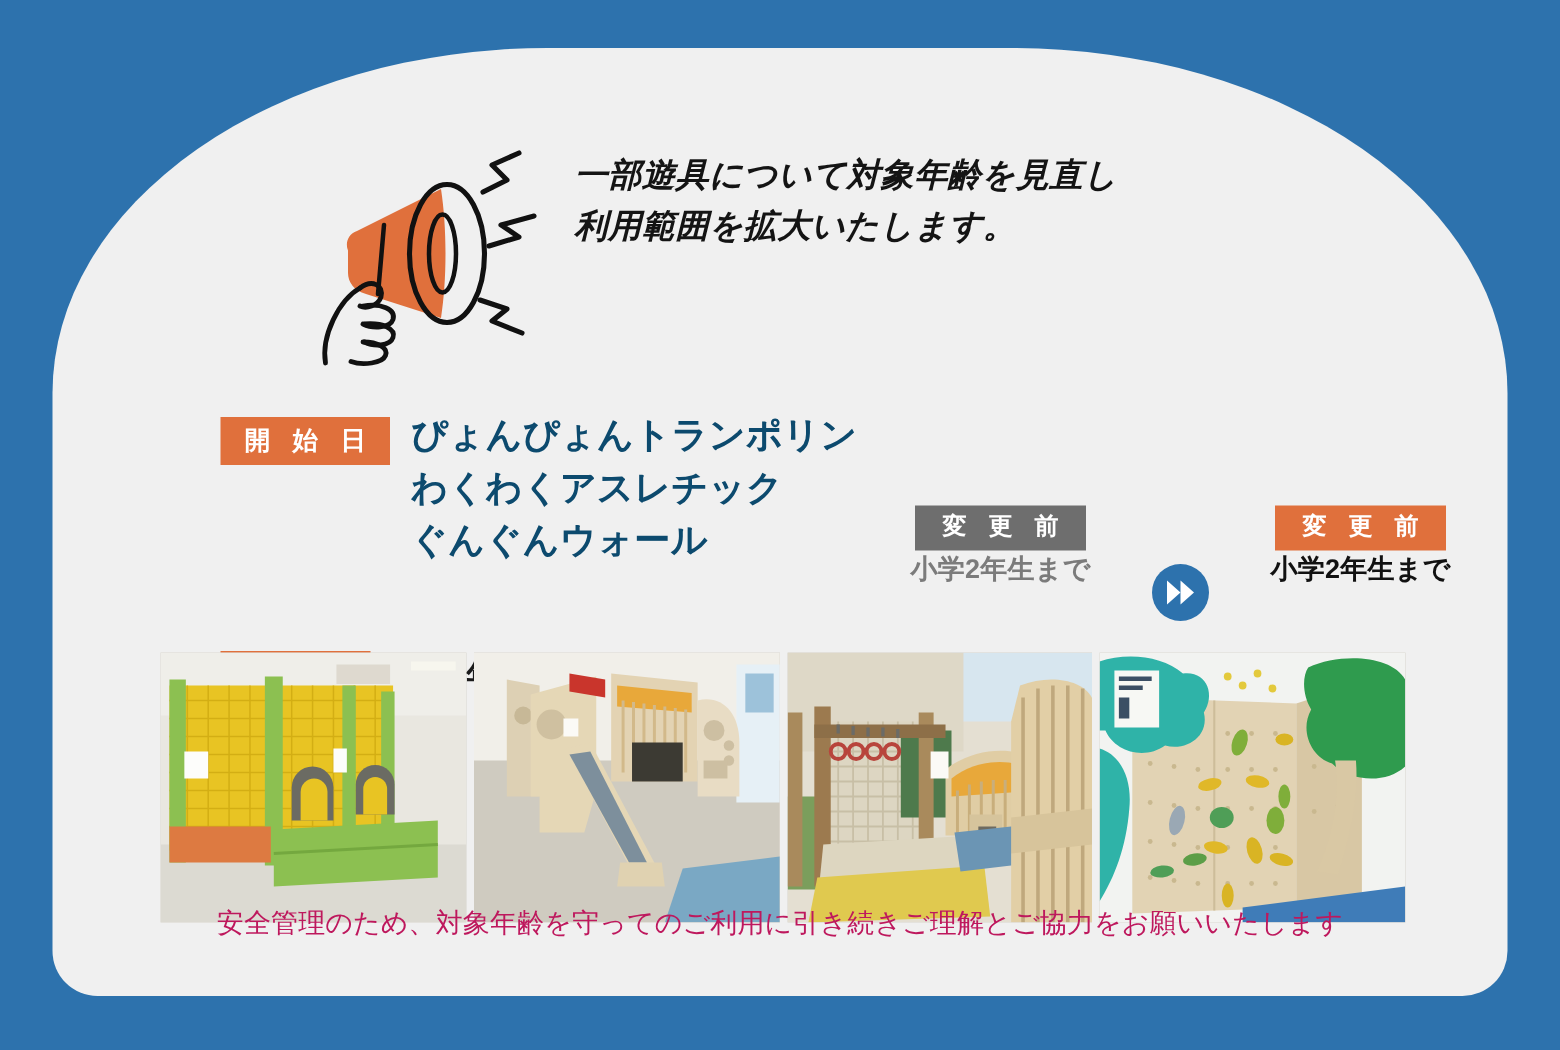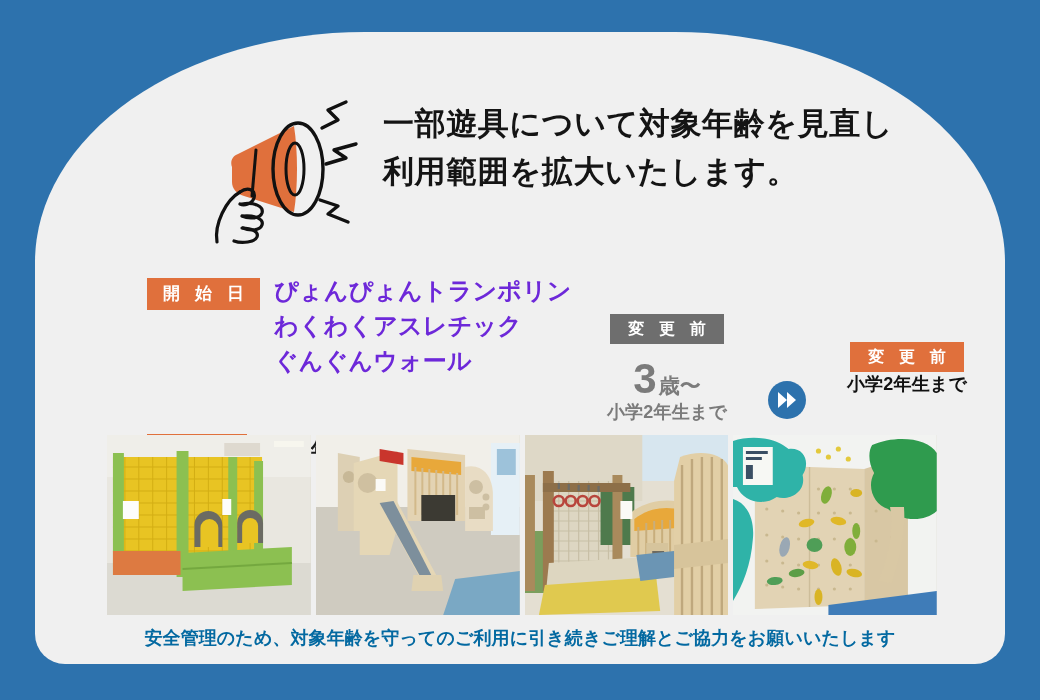--- a/index.html
+++ b/index.html
@@ -34,26 +34,27 @@
     align-items: center;
   }
   #megaphone-icon {
     position: absolute;
     left: 135px; top: 10px;
     width: 190px; height: 165px;
   }
   #headline {
     position: absolute;
     left: 348px; top: 18px;
-    font-size: 31px;
+    font-size: 22px;
     font-weight: 700;
     line-height: 1.55;
     color: #141414;
     letter-spacing: 0.02em;
     white-space: pre-line;
+    font-style: italic;
   }
 
   
   #info-block {
     position: absolute;
     left: 112px; top: 246px;
     width: 430px;
   }
   .info-row { display: flex; align-items: flex-start; }
   .tag {
@@ -68,21 +69,21 @@
     line-height: 1.15;
     min-width: 100px;
     text-align: center;
   }
   .tag.tight { letter-spacing: 0.06em; text-indent: 0.06em; }
   #games-list {
     margin-left: 14px;
     font-size: 24px;
     font-weight: 700;
     line-height: 1.46;
-    color: #6d28d9;
+    color: #0c4a6e;
     letter-spacing: 0.01em;
     white-space: pre-line;
     margin-top: -5px;
   }
   #start-row { margin-top: 56px; align-items: center; }
   #start-date {
     margin-left: 14px;
     font-size: 22px;
     font-weight: 700;
     color: #1a1a1a;
@@ -149,26 +150,26 @@
     height: 100%;
     position: relative;
     overflow: hidden;
     background: #d8d5cc;
   }
   .photo svg { position: absolute; inset: 0; width: 100%; height: 100%; display: block; }
 
   
   #footer-note {
     position: absolute;
-    left: 0; top: 594px;
+    left: 0; top: 571px;
     width: 100%;
     text-align: center;
     font-size: 18px;
-    font-weight: 700;
-    color: #0369a1;
+    font-weight: 400;
+    color: #be185d;
     letter-spacing: 0.005em;
   }
 </style>
 </head>
 <body>
 
 <div id="card">
 
   <div id="header">
 
@@ -210,23 +211,20 @@
     <div class="info-row" id="start-row">
       <span class="tag tight">対象遊具</span>
       <span id="start-date">2026年5月1日から</span>
     </div>
   </div>
 
   <div id="age-compare">
 
     <div class="age-col col-before">
       <span class="age-badge before">変 更 前</span>
-      <div class="age-value">
-        <span class="age-num">3</span><span class="age-unit">歳〜</span>
-      </div>
       <div class="age-note">小学2年生まで</div>
     </div>
 
     <div id="arrow-wrap">
       <span id="fast-forward-icon">
         <svg viewBox="0 0 38 38" xmlns="http://www.w3.org/2000/svg">
           <circle cx="19" cy="19" r="19" fill="#2d72ad"></circle>
           <path d="M10 11 L19 19 L10 27 Z" fill="#ffffff"></path>
           <path d="M19 11 L28 19 L19 27 Z" fill="#ffffff"></path>
         </svg>

